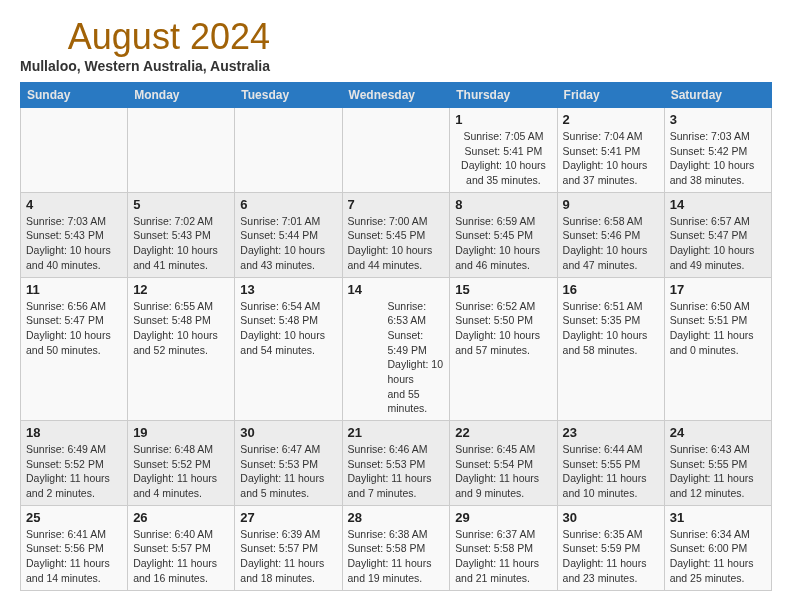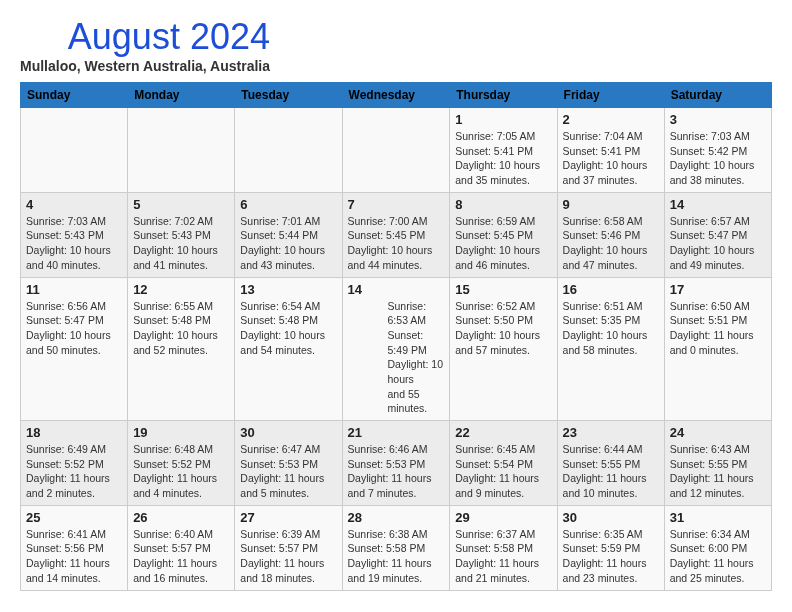--- a/index.html
+++ b/index.html
@@ -24,35 +24,35 @@
     .logo-icon {
       width: 28px;
       height: 28px;
     }
     .title-block {
       text-align: right;
     }
     .title-block h1 {
       font-size: 36px;
       font-weight: normal;
-      color: #1d4ed8;
+      color: #a16207;
     }
     .title-block h2 {
       font-size: 14px;
       font-weight: bold;
       color: #333;
     }
     table {
       width: 100%;
       border-collapse: collapse;
       font-size: 11px;
     }
     thead tr th {
       background-color: #2979c2;
-      color: #000000;
+      color: #e5e5e5;
       text-align: left;
       padding: 5px 6px;
       font-size: 12px;
       font-weight: bold;
       border: 1px solid #2979c2;
     }
     tbody tr td {
       border: 1px solid #ccc;
       vertical-align: top;
       padding: 4px 5px;
@@ -104,21 +104,21 @@
       </tr>
   </thead>
   <tbody>
   <tr>
         <td class="empty-cell"></td>
         <td class="empty-cell"></td>
         <td class="empty-cell"></td>
         <td class="empty-cell"></td>
         <td>
           <span class="day-number">1</span>
-          <div class="day-info" style="white-space: pre-line;">Sunrise: 7:05 AM
+          <div class="day-info" style="white-space: pre-line; text-align: center;">Sunrise: 7:05 AM
 Sunset: 5:41 PM
 Daylight: 10 hours
 and 35 minutes.</div>
         </td>
         <td>
           <span class="day-number">2</span>
           <div class="day-info" style="white-space: pre-line;">Sunrise: 7:04 AM
 Sunset: 5:41 PM
 Daylight: 10 hours
 and 37 minutes.</div>

